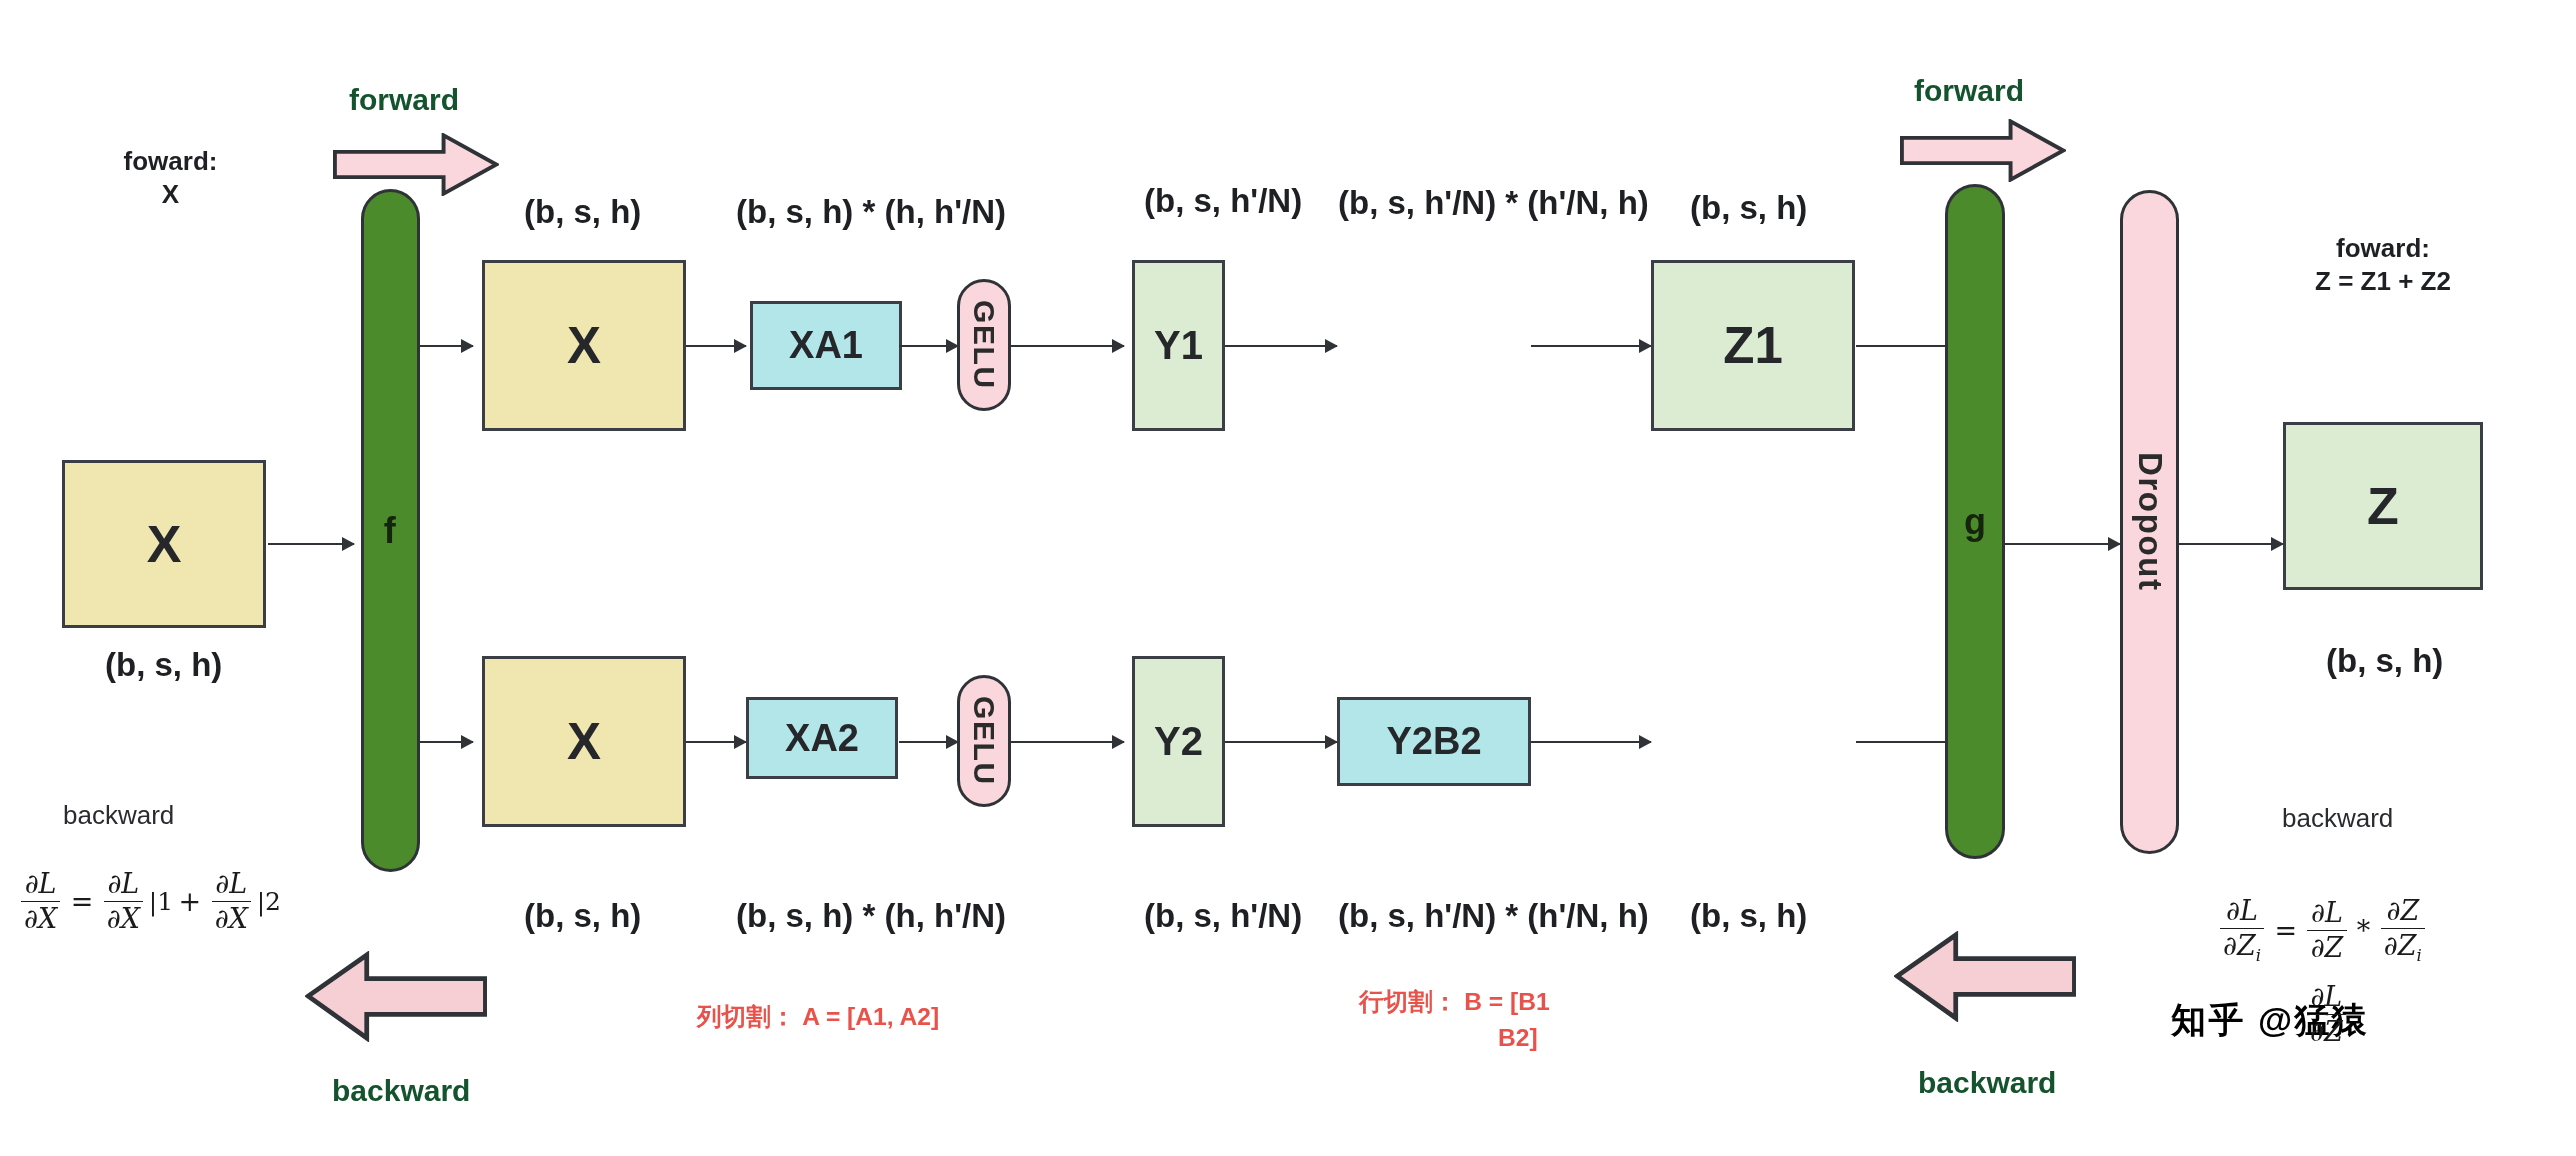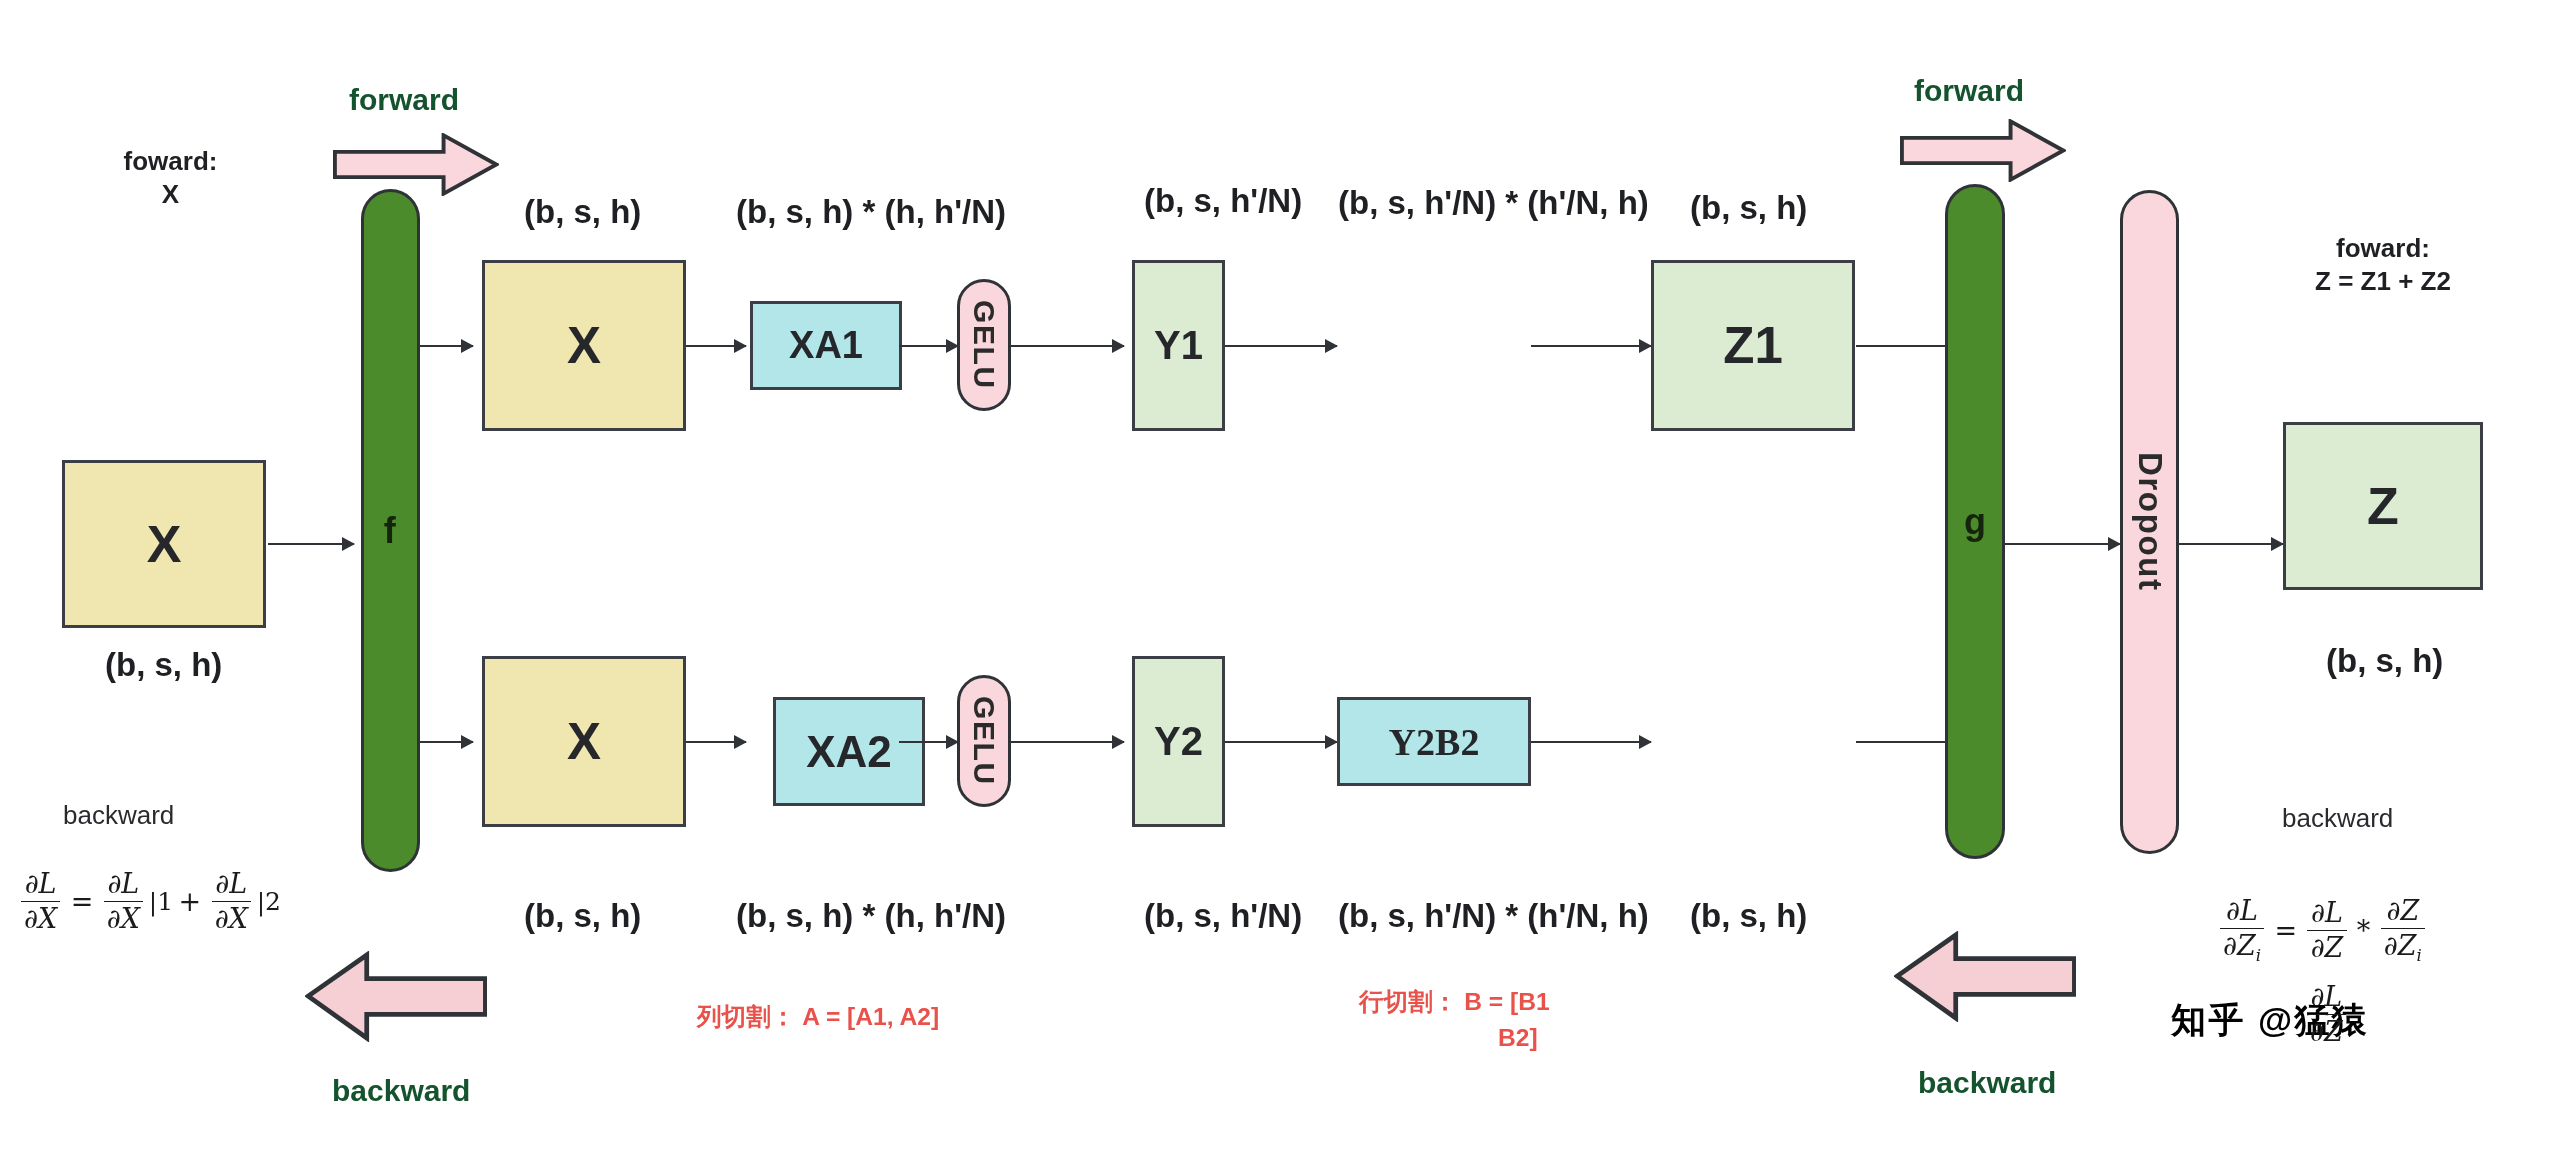--- a/index.html
+++ b/index.html
@@ -193,29 +193,29 @@
   </div>
   <div class="conn" style="left:1011px;top:345px;width:113px;"></div>
   <div class="abs box box-green" style="left:1132px;top:260px;width:93px;height:171px;font-size:40px;">Y1</div>
   <div class="conn" style="left:1225px;top:345px;width:112px;"></div>
   <div class="conn" style="left:1531px;top:345px;width:120px;"></div>
   <div class="abs box box-green" style="left:1651px;top:260px;width:204px;height:171px;font-size:51px;">Z1</div>
   <div class="conn" style="left:1856px;top:345px;width:111px;"></div>
 
   <div class="abs box box-yellow" style="left:482px;top:656px;width:204px;height:171px;font-size:51px;">X</div>
   <div class="conn" style="left:686px;top:741px;width:60px;"></div>
-  <div class="abs box box-cyan" style="left:746px;top:697px;width:152px;height:109px;font-size:44px;margin-left:27px;">XA2</div>
+  <div class="abs box box-cyan" style="left:746px;top:697px;width:152px;height:82px;font-size:38px;">XA2</div>
   <div class="conn" style="left:899px;top:741px;width:59px;"></div>
   <div class="abs capsule cap-pink" style="left:957px;top:675px;width:54px;height:132px;font-size:30px;">
     <span class="vtext">GELU</span>
   </div>
   <div class="conn" style="left:1011px;top:741px;width:113px;"></div>
   <div class="abs box box-green" style="left:1132px;top:656px;width:93px;height:171px;font-size:40px;">Y2</div>
   <div class="conn" style="left:1225px;top:741px;width:112px;"></div>
-  <div class="abs box box-cyan" style="left:1337px;top:697px;width:194px;height:89px;font-size:38px;font-family:Liberation Serif, serif;">Y2B2</div>
+  <div class="abs box box-cyan" style="left:1337px;top:697px;width:194px;height:89px;font-size:38px;">Y2B2</div>
   <div class="conn" style="left:1531px;top:741px;width:120px;"></div>
   <div class="conn" style="left:1856px;top:741px;width:111px;"></div>
 
   <div class="abs dim" style="left:524px;top:897px;">(b, s, h)</div>
   <div class="abs dim" style="left:736px;top:897px;">(b, s, h) * (h, h'/N)</div>
   <div class="abs dim" style="left:1144px;top:897px;">(b, s,  h'/N)</div>
   <div class="abs dim" style="left:1338px;top:897px;">(b, s, h'/N) * (h'/N, h)</div>
   <div class="abs dim" style="left:1690px;top:897px;">(b, s, h)</div>
 
   <div class="abs red-lbl" style="left:1914px;top:74px;">forward</div>

